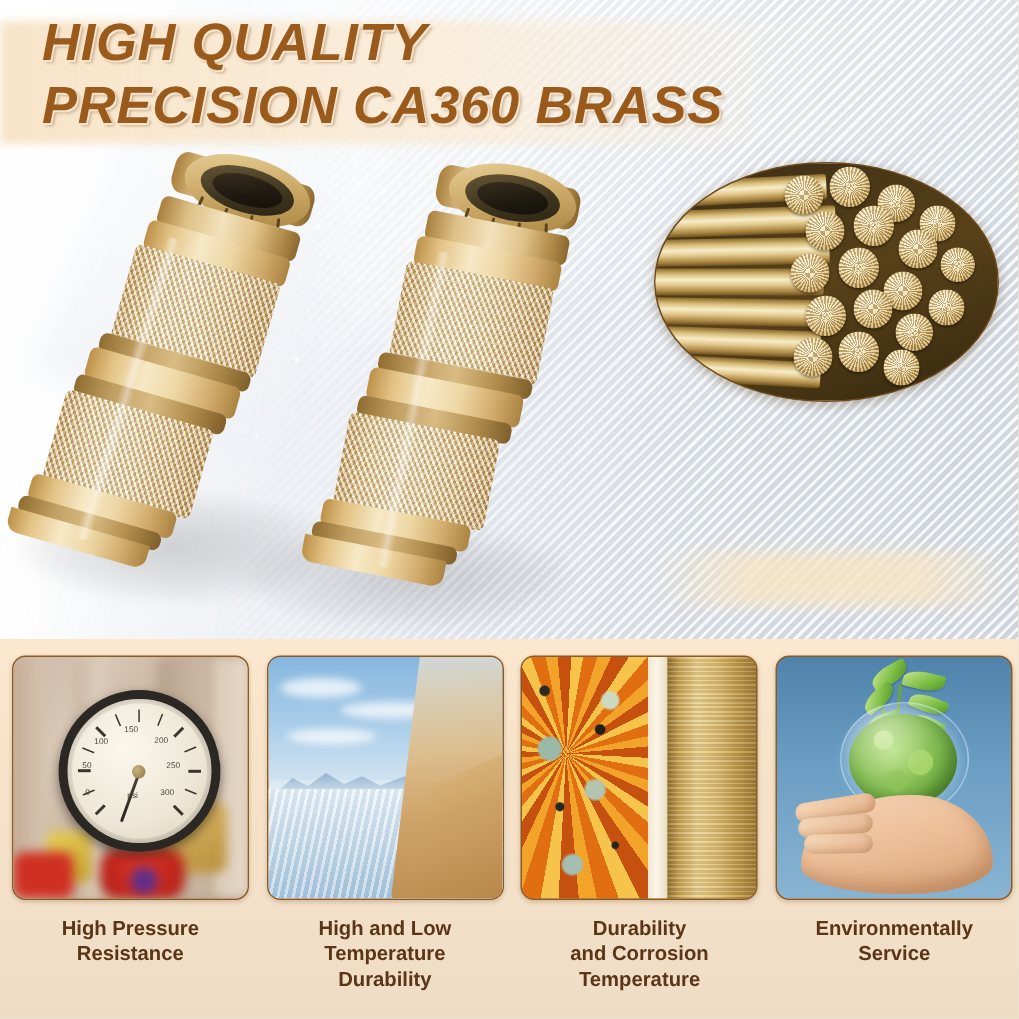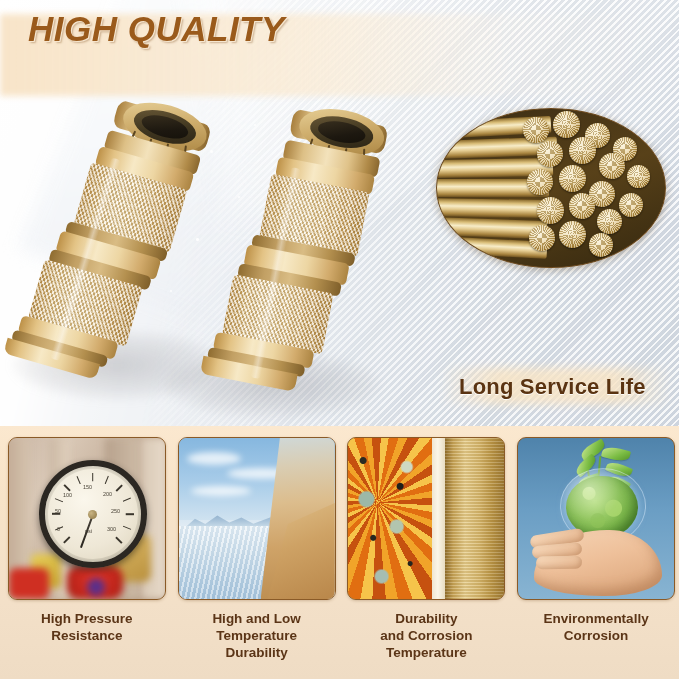--- a/index.html
+++ b/index.html
@@ -197,20 +197,21 @@
     <div class="sparkle" style="left:196px;top:238px;width:2.5px;height:2.5px;"></div>
     <div class="sparkle" style="left:254px;top:124px;width:2px;height:2px;"></div>
     <div class="sparkle" style="left:170px;top:290px;width:2px;height:2px;"></div>
 
     <div class="shadow-pool" style="left:12px;top:330px;width:210px;height:70px;"></div>
     <div class="shadow-pool" style="left:165px;top:352px;width:215px;height:66px;"></div>
 
     <div class="title-band"></div>
     <div class="title">
       <div class="title-line">HIGH QUALITY</div>
+      <div class="title-line l2">PRECISION CA360 BRASS</div>
     </div>
 
     <div class="fitting" style="left:30px;top:100px;width:160px;height:270px;transform:rotate(16deg);">
       <div class="fit-body collar" style="left:52px;top:2px;width:96px;height:28px;border-radius:8px/10px;"></div>
       <div class="bore-outer" style="position:absolute;left:60px;top:-6px;width:86px;height:44px;">
         <div class="bore-mid" style="left:11px;top:7px;width:64px;height:30px;"></div>
         <div class="bore-in" style="left:19px;top:12px;width:48px;height:20px;"></div>
       </div>
       <div class="notch" style="left:74px;top:28px;width:2.4px;height:9px;transform:rotate(8deg);"></div>
       <div class="notch" style="left:92px;top:31px;width:2.4px;height:9px;transform:rotate(4deg);"></div>
@@ -275,21 +276,20 @@
       <div class="rod-end" style="left:182px;top:84px;width:24px;height:24px;"></div>
       <div class="rod-end" style="left:100px;top:88px;width:27px;height:27px;"></div>
       <div class="rod-end" style="left:132px;top:84px;width:26px;height:26px;"></div>
       <div class="rod-end" style="left:160px;top:100px;width:25px;height:25px;"></div>
       <div class="rod-end" style="left:92px;top:116px;width:26px;height:26px;"></div>
       <div class="rod-end" style="left:122px;top:112px;width:27px;height:27px;"></div>
       <div class="rod-end" style="left:152px;top:124px;width:24px;height:24px;"></div>
     </div>
 
     <div class="lsl-glow"></div>
-    <div class="lsl">Long Service Life</div>
   </div>
 
   <div class="features">
     <div class="fgrid">
 
       <div class="fcell">
         <div class="fthumb t1">
           <div class="blurpipe" style="left:-6px;top:0;width:26px;height:161px;background:linear-gradient(90deg,#bfa791,#d5c3ae);"></div>
           <div class="blurpipe" style="left:40px;top:0;width:20px;height:161px;background:linear-gradient(90deg,#c9b6a2,#e0d0bd);"></div>
           <div class="blurpipe" style="left:96px;top:0;width:34px;height:161px;background:linear-gradient(90deg,#b7a18c,#cdbba6);"></div>
@@ -371,19 +371,19 @@
           <div class="leaf" style="left:60px;top:38px;width:22px;height:10px;transform:rotate(-18deg);"></div>
           <div class="leaf" style="left:90px;top:40px;width:22px;height:10px;transform:rotate(28deg);"></div>
           <div class="globe"></div>
           <div class="globe-glass"></div>
           <div class="hand"></div>
           <div class="finger" style="left:12px;top:94px;width:54px;height:13px;transform:rotate(-9deg);"></div>
           <div class="finger" style="left:14px;top:106px;width:50px;height:13px;transform:rotate(-5deg);"></div>
           <div class="finger" style="left:18px;top:118px;width:46px;height:13px;transform:rotate(-1deg);"></div>
         </div>
         <div class="flabel">Environmentally
-Corrosion</div>
+Service</div>
       </div>
 
     </div>
   </div>
 
 </div>
 
 </body></html>

